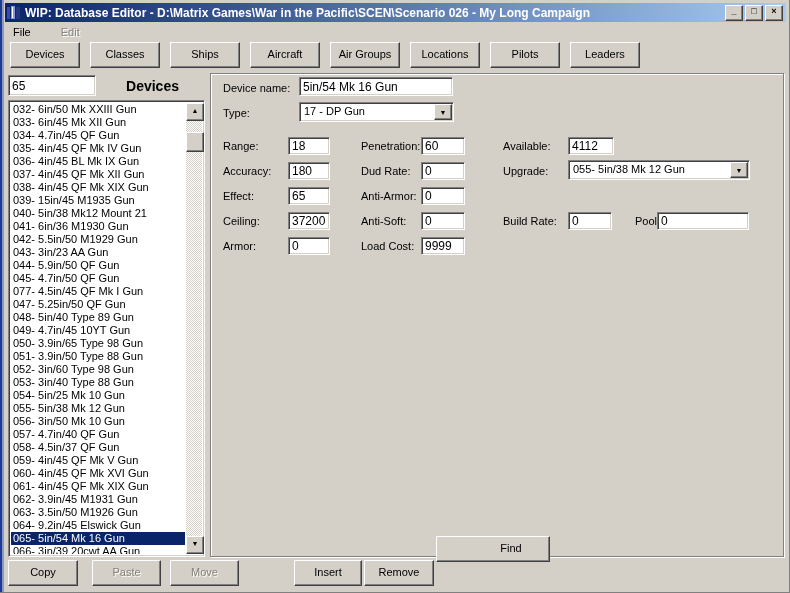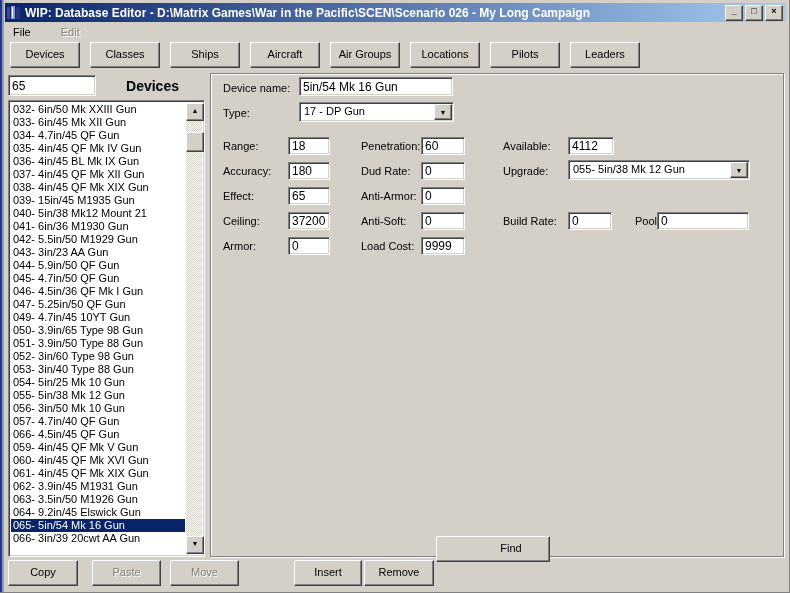--- a/index.html
+++ b/index.html
@@ -114,32 +114,33 @@
         <div class="list-item">036- 4in/45 BL Mk IX Gun</div>
         <div class="list-item">037- 4in/45 QF Mk XII Gun</div>
         <div class="list-item">038- 4in/45 QF Mk XIX Gun</div>
         <div class="list-item">039- 15in/45 M1935 Gun</div>
         <div class="list-item">040- 5in/38 Mk12 Mount 21</div>
         <div class="list-item">041- 6in/36 M1930 Gun</div>
         <div class="list-item">042- 5.5in/50 M1929 Gun</div>
         <div class="list-item">043- 3in/23 AA Gun</div>
         <div class="list-item">044- 5.9in/50 QF Gun</div>
         <div class="list-item">045- 4.7in/50 QF Gun</div>
-        <div class="list-item">046- 4.5in/36 QF Mk I Gun</div>
+        <div class="list-item">077- 4.5in/45 QF Mk I Gun</div>
         <div class="list-item">047- 5.25in/50 QF Gun</div>
+        <div class="list-item">048- 5in/40 Type 89 Gun</div>
         <div class="list-item">049- 4.7in/45 10YT Gun</div>
         <div class="list-item">050- 3.9in/65 Type 98 Gun</div>
         <div class="list-item">051- 3.9in/50 Type 88 Gun</div>
         <div class="list-item">052- 3in/60 Type 98 Gun</div>
         <div class="list-item">053- 3in/40 Type 88 Gun</div>
         <div class="list-item">054- 5in/25 Mk 10 Gun</div>
         <div class="list-item">055- 5in/38 Mk 12 Gun</div>
         <div class="list-item">056- 3in/50 Mk 10 Gun</div>
         <div class="list-item">057- 4.7in/40 QF Gun</div>
-        <div class="list-item">066- 4.5in/45 QF Gun</div>
+        <div class="list-item">058- 4.5in/37 QF Gun</div>
         <div class="list-item">059- 4in/45 QF Mk V Gun</div>
         <div class="list-item">060- 4in/45 QF Mk XVI Gun</div>
         <div class="list-item">061- 4in/45 QF Mk XIX Gun</div>
         <div class="list-item">062- 3.9in/45 M1931 Gun</div>
         <div class="list-item">063- 3.5in/50 M1926 Gun</div>
         <div class="list-item">064- 9.2in/45 Elswick Gun</div>
         <div class="list-item selected">065- 5in/54 Mk 16 Gun</div>
         <div class="list-item">066- 3in/39 20cwt AA Gun</div>
       </div>
     <div class="scrollbar">

